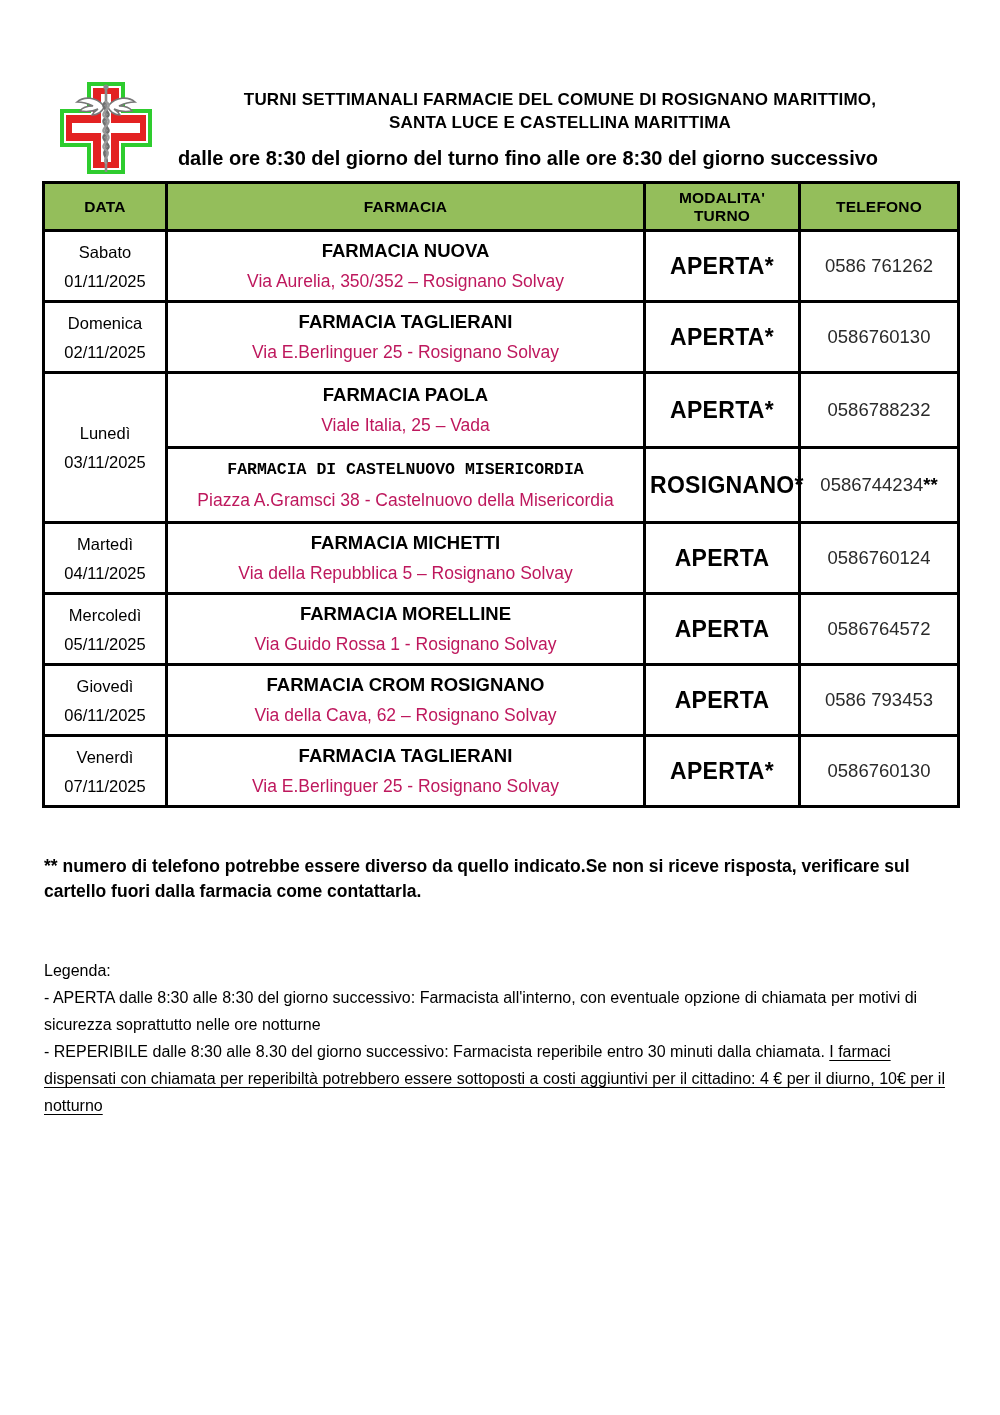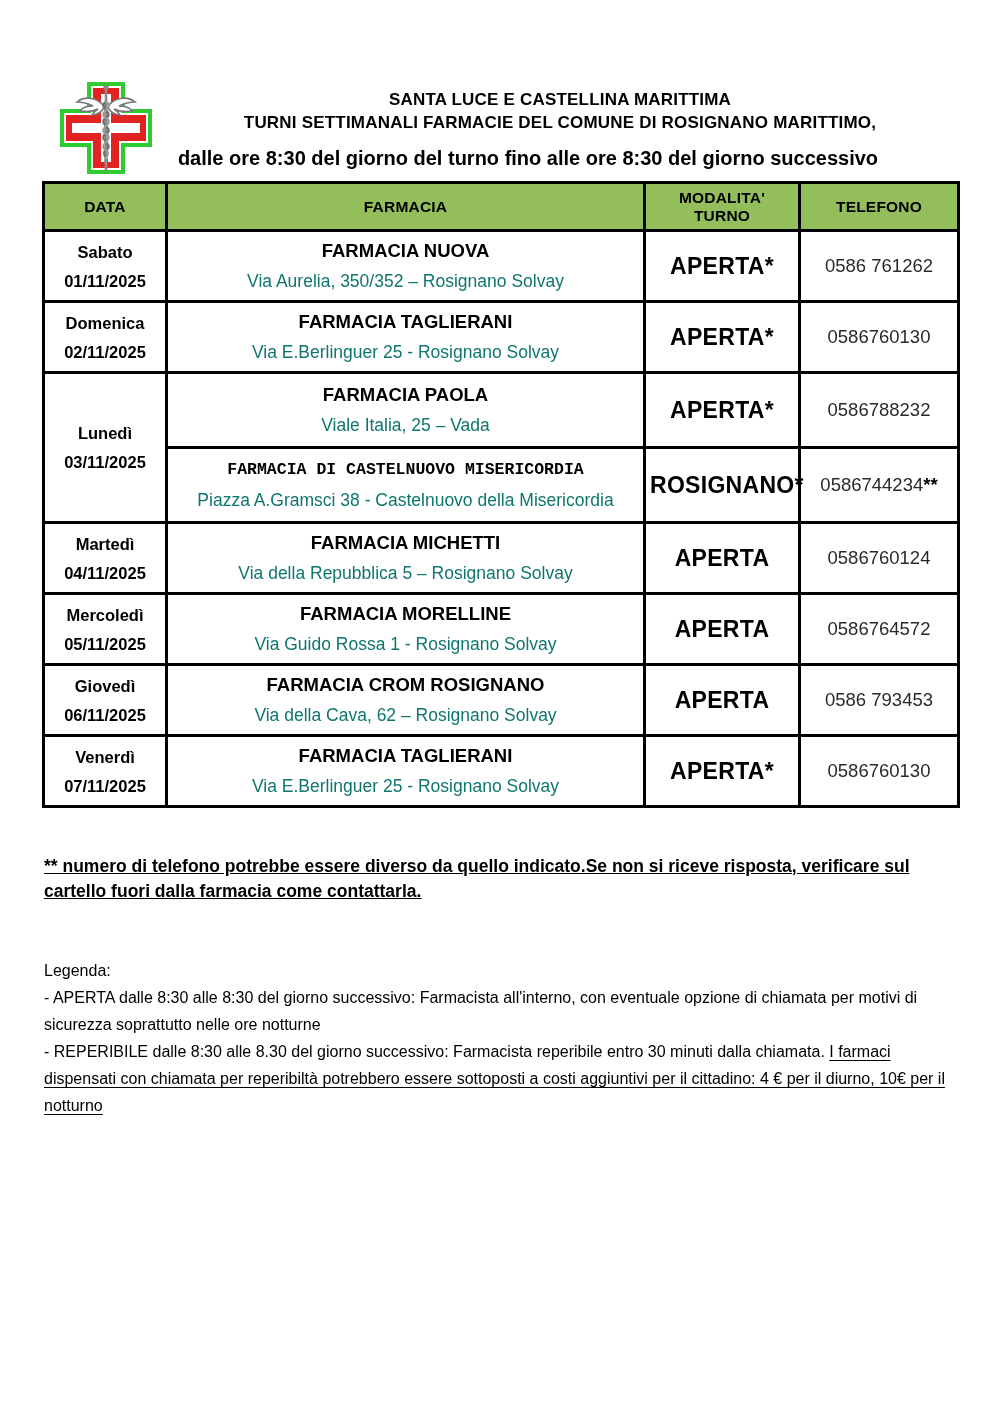--- a/index.html
+++ b/index.html
@@ -19,32 +19,32 @@
   }
   .hours-line { margin-top:13px; width:1000px; text-align:center; font-size:20px; font-weight:bold;padding-left:28px; }
   
   table.turni { border-collapse:collapse; table-layout:fixed; margin:11px 0 0 42px; width:915px; }
   .turni col.c-data { width:123px; } .turni col.c-farm { width:478px; }
   .turni col.c-mode { width:155px; } .turni col.c-tel { width:159px; }
   .turni th, .turni td { border:3px solid #000; text-align:center; vertical-align:middle; padding:2px 4px; }
   .turni th { background:var(--header-green, #94BE5B); height:41px; font-size:15.5px; font-weight:bold; letter-spacing:.2px; }
   .turni td { height:64px; }
   td.subrow { height:68px; }
-  .daycell { font-weight:bold; font-size:16.5px; line-height:22px; }
+  .daycell { font-weight:normal; font-size:16.5px; line-height:22px; }
   .daycell .date { margin-top:7px; }
   .pname { font-weight:bold; font-size:18.5px; line-height:22px; }
   .pname.small { font-size:16.5px;font-family:Liberation Mono, monospace; }
-  .paddr { margin-top:9px; font-size:17.5px; color:#0f766e; }
+  .paddr { margin-top:9px; font-size:17.5px; color:#be185d; }
   .mode { font-weight:bold; font-size:23px; letter-spacing:.3px; }
   .phone { font-size:18.5px; color:#2a2a2a; }
   .phone .pnote { font-weight:bold; color:#000; }
   
   .note { margin-left:44px; width:900px; font-weight:bold; font-size:17.5px; line-height:24.5px; }
   .note1 { margin-top:36px; }
-  .note2 { margin-top:46px;text-decoration:underline; }
+  .note2 { margin-top:46px; }
   .legend { margin-left:44px; margin-top:54px; width:905px; font-weight:normal; font-size:16px; line-height:27px; }
   .legend .u { text-decoration:underline; text-underline-offset:3px; }
 </style>
 </head>
 <body>
 
 <div class="page">
 
   <div class="doc-header">
     <div class="logo">
@@ -62,22 +62,22 @@
         <rect x="48.7" y="10" width="2.6" height="84" fill="#8a8a8a"></rect>
 
         <path d="M47 27 C40 19 28 18 21 24 C29 24 33 26 37 28 C31 28 26 30 24 33 C31 34 38 33 42 31 C39 33 37 35 36 37 C42 37 47 33 48 29 Z" fill="#ffffff" stroke="#777" stroke-width="1.6"></path>
         <path d="M53 27 C60 19 72 18 79 24 C71 24 67 26 63 28 C69 28 74 30 76 33 C69 34 62 33 58 31 C61 33 63 35 64 37 C58 37 53 33 52 29 Z" fill="#ffffff" stroke="#777" stroke-width="1.6"></path>
 
         <path d="M50 24 C41 29 59 35 50 40 C41 45 59 51 50 56 C41 61 59 67 50 72 C44 76 54 81 50 85" fill="none" stroke="#6f6f6f" stroke-width="2.4" stroke-linecap="round"></path>
         <path d="M50 24 C59 29 41 35 50 40 C59 45 41 51 50 56 C59 61 41 67 50 72 C56 76 46 81 50 85" fill="none" stroke="#9a9a9a" stroke-width="2.4" stroke-linecap="round"></path>
       </svg>
     </div>
     <div class="title-block">
+      <div class="title-line">TURNI SETTIMANALI FARMACIE DEL COMUNE DI ROSIGNANO MARITTIMO,</div>
       <div class="title-line">SANTA LUCE E CASTELLINA MARITTIMA</div>
-      <div class="title-line">TURNI SETTIMANALI FARMACIE DEL COMUNE DI ROSIGNANO MARITTIMO,</div>
     </div>
     <div class="hours-line">dalle ore 8:30 del giorno del turno fino alle ore 8:30 del giorno successivo</div>
   </div>
 
   <table class="turni">
     <colgroup>
         <col class="c-data">
         <col class="c-farm">
         <col class="c-mode">
         <col class="c-tel">

